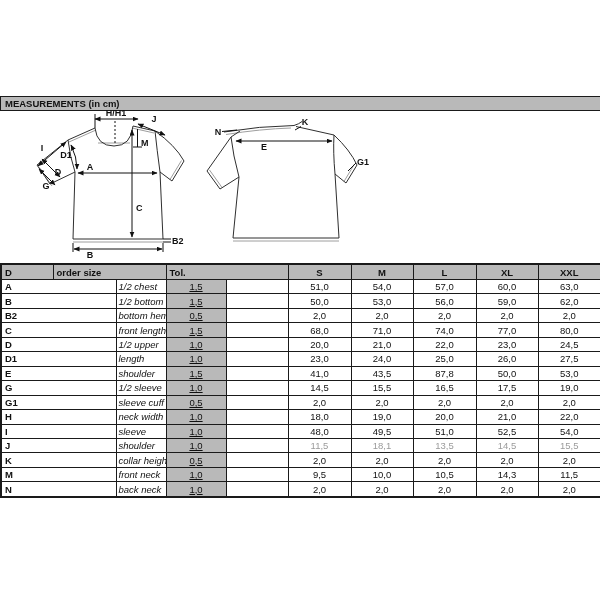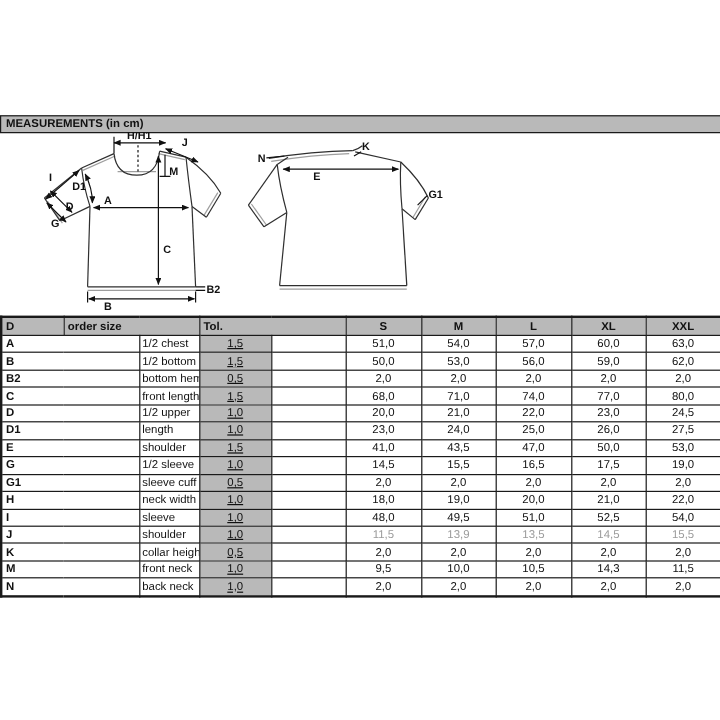--- a/index.html
+++ b/index.html
@@ -18,21 +18,21 @@
   .diagram{position:absolute;left:0;top:110px;width:600px;height:153px;}
   svg text{font-family:"Liberation Sans",sans-serif;font-size:9px;font-weight:bold;fill:var(--ink);}
   table.size-table{position:absolute;left:0;top:263px;width:600px;height:235px;
                    border-collapse:collapse;table-layout:fixed;
                    font-size:9.5px;border:2px solid var(--border);}
   .size-table th,.size-table td{border:1px solid var(--border);padding:0 3px;
                    overflow:hidden;white-space:nowrap;vertical-align:middle;}
   .size-table thead th{background:var(--header-bg);font-weight:bold;text-align:left;height:14px;}
   .size-table thead th.size{text-align:center;}
   .size-table td.code{font-weight:bold;text-align:left;}
-  .size-table td.rname{text-align:left;padding:0 2px;}
+  .size-table td.rname{text-align:left;padding:0 2px;font-style:italic;}
   .size-table td.tol{background:var(--header-bg);text-align:center;text-decoration:underline;}
   .size-table td.blank{background:#fff;}
   .size-table td.val{text-align:center;}
   .size-table tr.muted td.val{color:var(--muted);}
 </style>
 </head>
 <body>
 
 <div class="sheet">
 
@@ -246,21 +246,21 @@
       <td class="val">26,0</td>
       <td class="val">27,5</td>
     </tr>
         <tr>
       <td class="code" colspan="2">E</td>
       <td class="rname">shoulder</td>
       <td class="tol">1,5</td>
       <td class="blank"></td>
       <td class="val">41,0</td>
       <td class="val">43,5</td>
-      <td class="val">47,0</td>
+      <td class="val">87,8</td>
       <td class="val">50,0</td>
       <td class="val">53,0</td>
     </tr>
         <tr>
       <td class="code" colspan="2">G</td>
       <td class="rname">1/2 sleeve</td>
       <td class="tol">1,0</td>
       <td class="blank"></td>
       <td class="val">14,5</td>
       <td class="val">15,5</td>
@@ -300,21 +300,21 @@
       <td class="val">51,0</td>
       <td class="val">52,5</td>
       <td class="val">54,0</td>
     </tr>
         <tr class="muted">
       <td class="code" colspan="2">J</td>
       <td class="rname">shoulder</td>
       <td class="tol">1,0</td>
       <td class="blank"></td>
       <td class="val">11,5</td>
-      <td class="val">13,9</td>
+      <td class="val">18,1</td>
       <td class="val">13,5</td>
       <td class="val">14,5</td>
       <td class="val">15,5</td>
     </tr>
         <tr>
       <td class="code" colspan="2">K</td>
       <td class="rname">collar height</td>
       <td class="tol">0,5</td>
       <td class="blank"></td>
       <td class="val">2,0</td>

